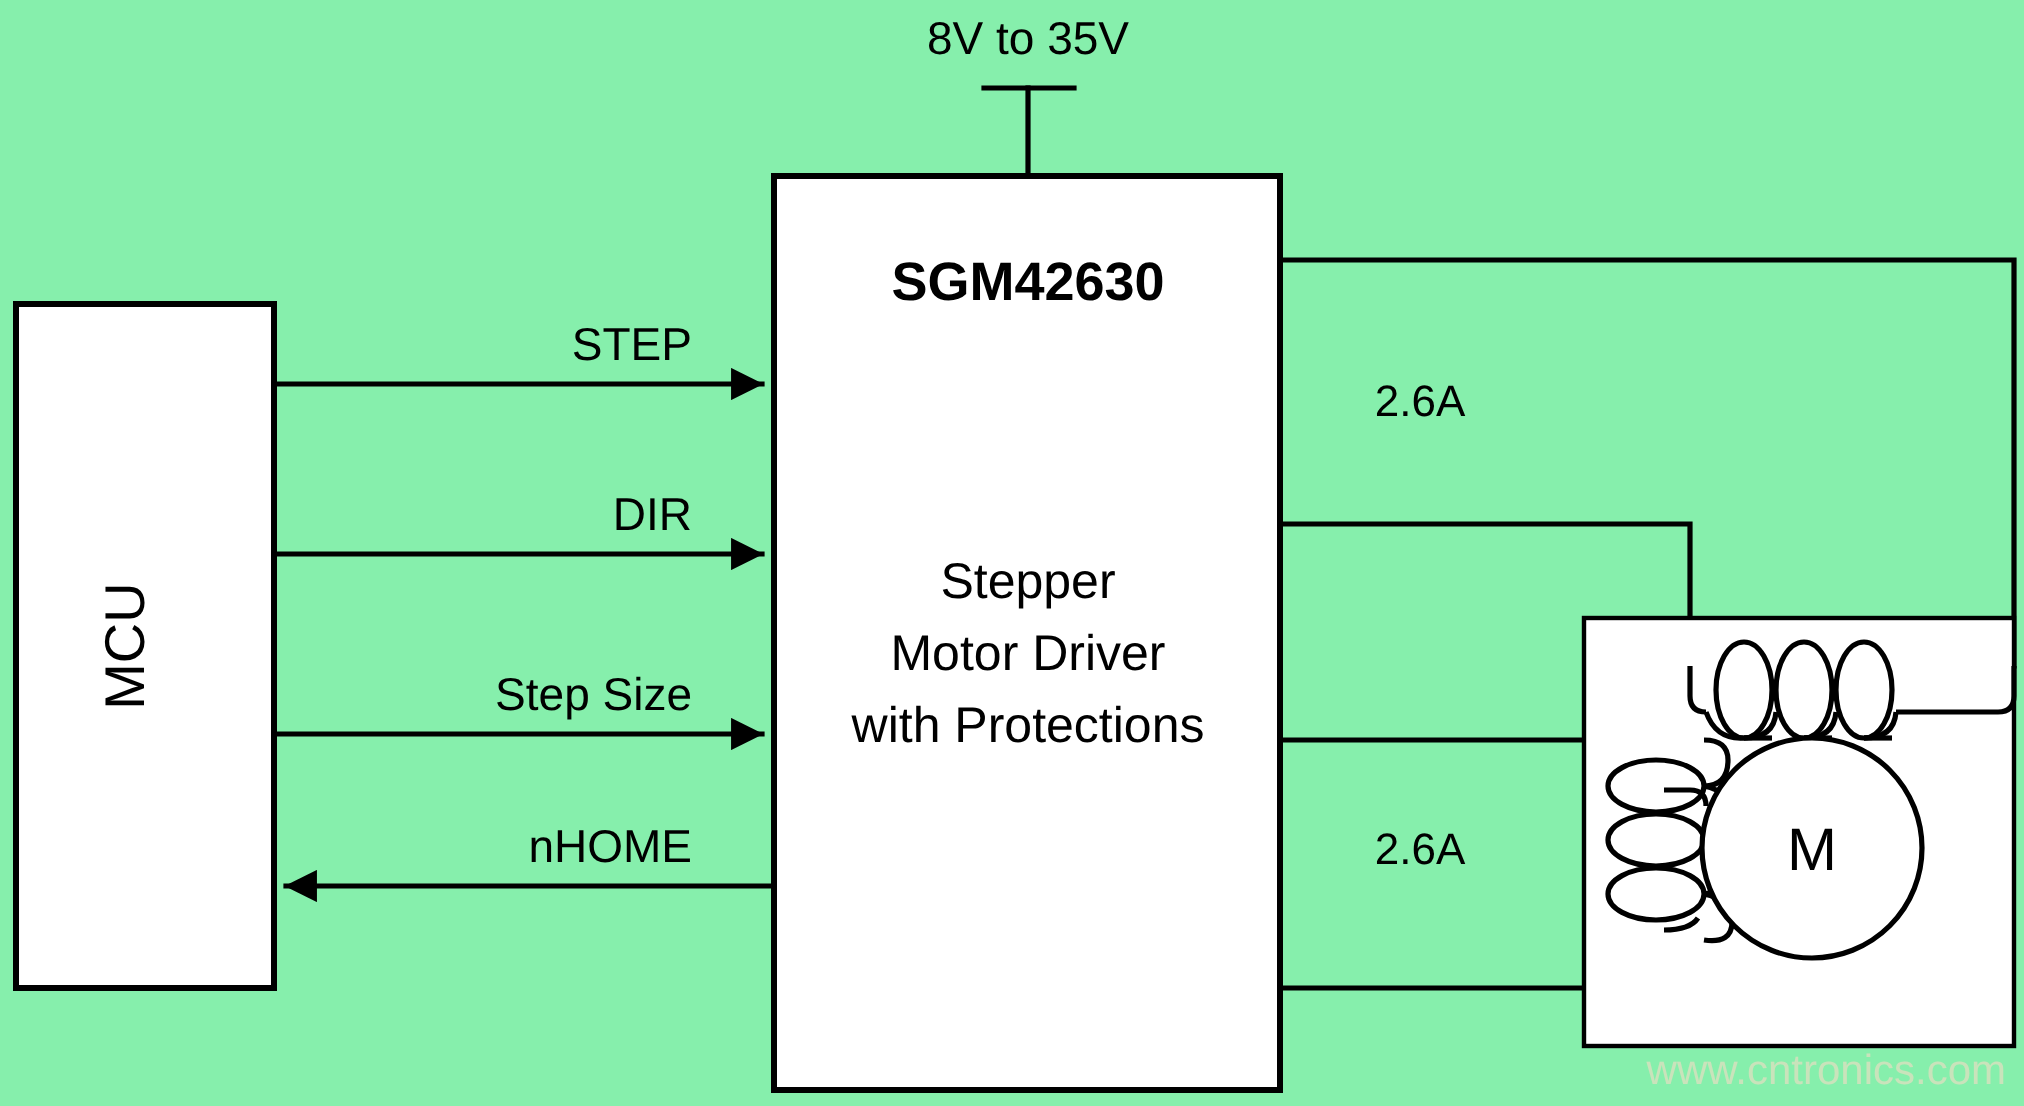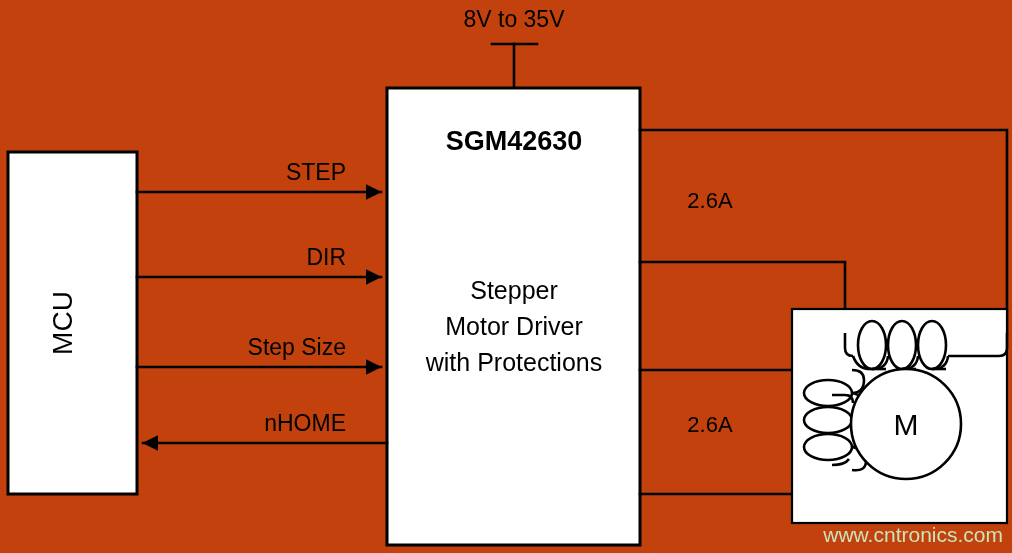--- a/index.html
+++ b/index.html
@@ -11,21 +11,21 @@
   body {
     width: 1012px;
     height: 553px;
     overflow: hidden;
     font-family: "Liberation Sans", sans-serif;
   }
   #diagram-root {
     position: relative;
     width: 1012px;
     height: 553px;
-    background: #c2410c;
+    background: #86efac;
   }
   svg#block-diagram {
     display: block;
     width: 1012px;
     height: 553px;
   }
   .blk {
     fill: #ffffff;
     stroke: #000000;
     stroke-width: 3;

